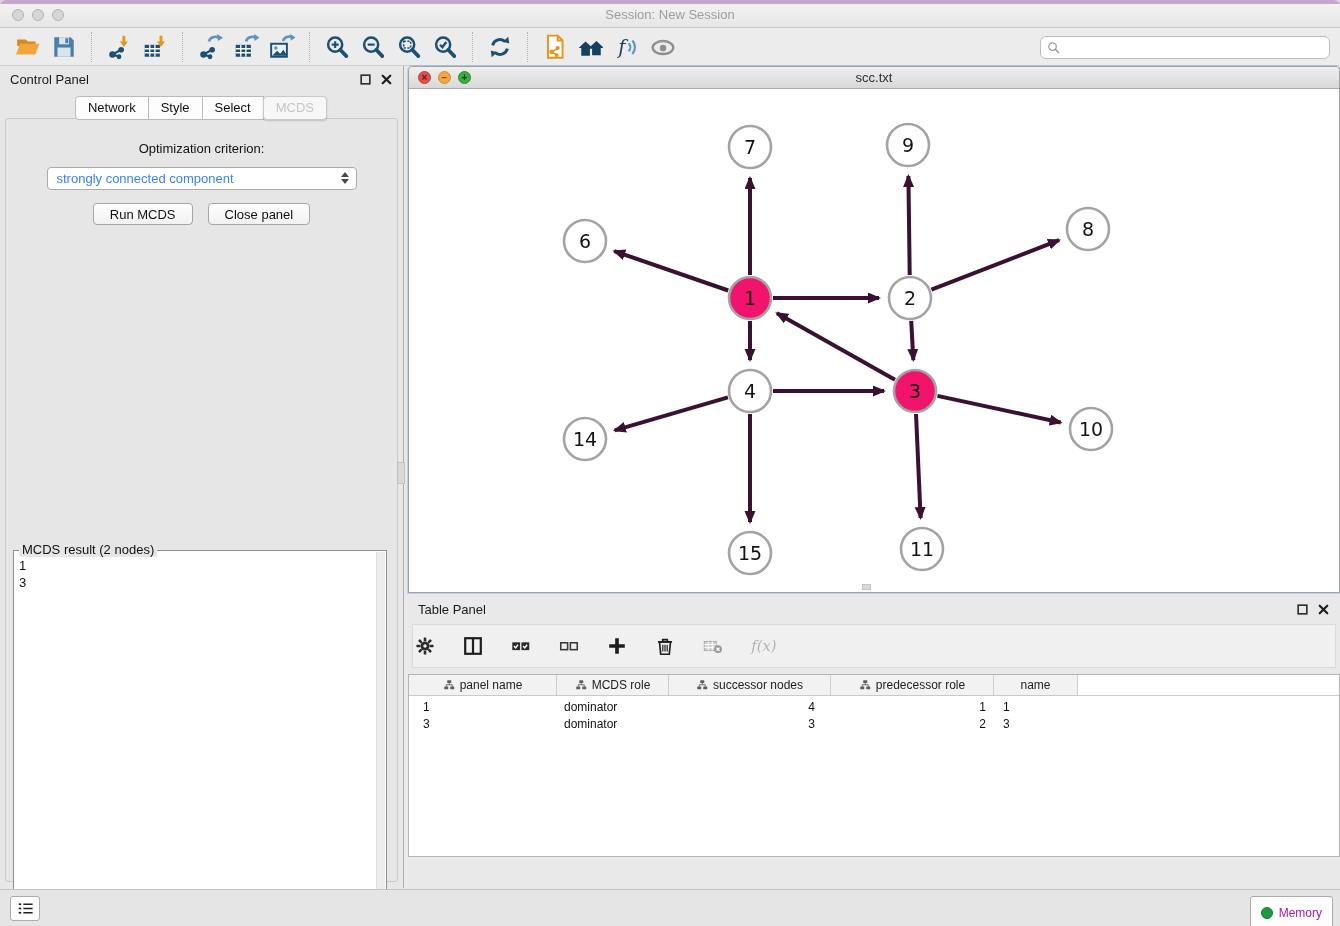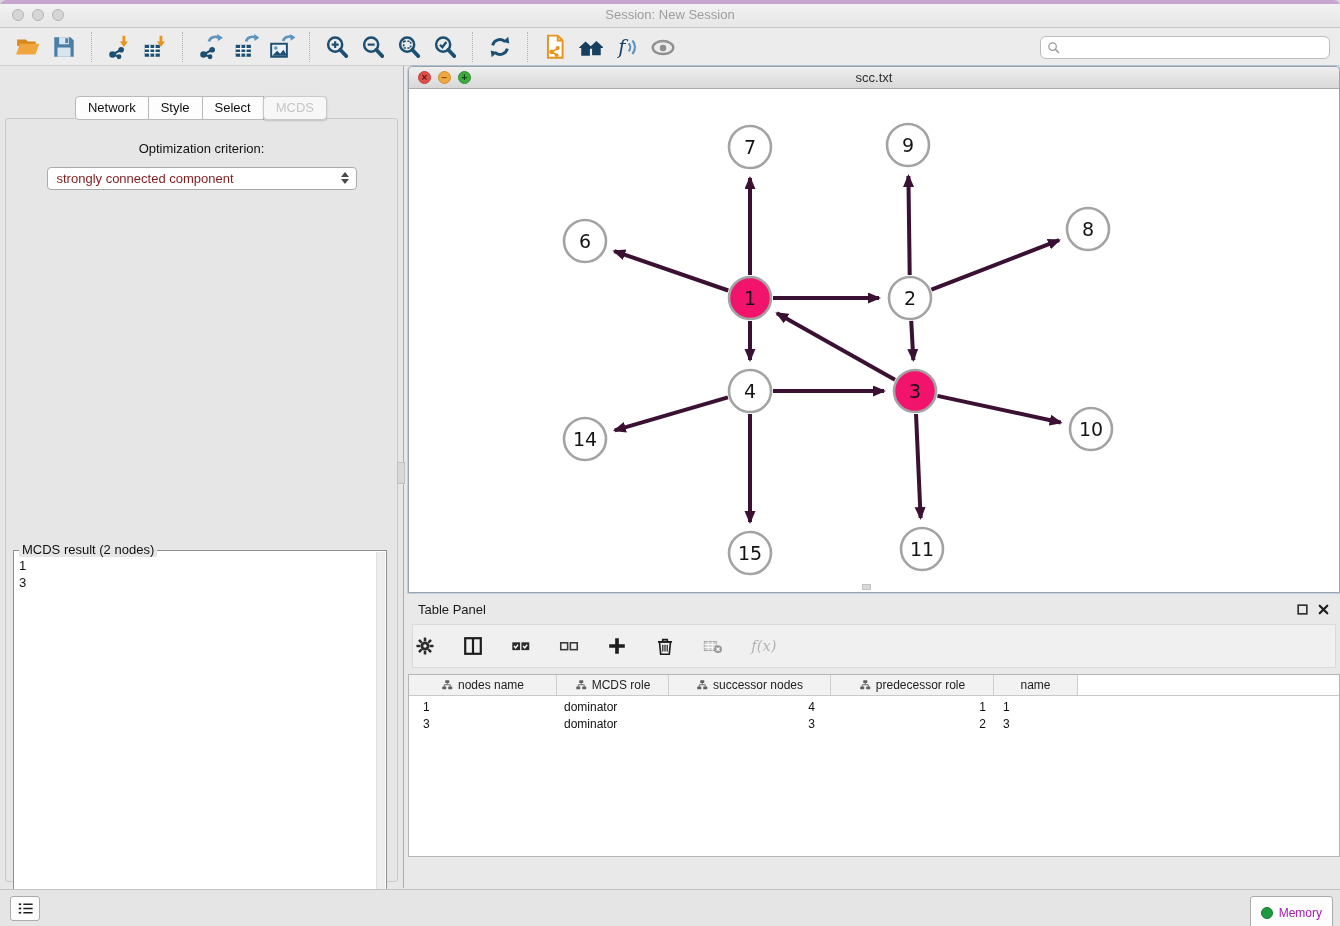--- a/index.html
+++ b/index.html
@@ -37,21 +37,21 @@
   .cp-tabs { position:absolute; left:0; right:0; top:30px; display:flex; justify-content:center; z-index:3; }
   .tab { font-size:13px; color:#111; background:#FDFDFD; border:1px solid #B9B9B9; padding:3px 12px 4px; margin-left:-1px; }
   .tab:first-child { border-radius:4px 0 0 4px; }
   .tab:last-child { border-radius:0 4px 4px 0; }
   .cp-tabs .tab.active { color:#C6C6C6; background:#F7F7F7; border-radius:4px; border-color:#C9C9C9;
     box-shadow:0 1px 2px rgba(0,0,0,0.18); position:relative; }
   .cp-content { position:absolute; left:5px; top:52px; width:393px; height:764px; background:#E6E6E6;
     border:1px solid #C9C9C9; border-radius:3px; }
   .opt-label { margin-top:22px; text-align:center; font-size:13px; color:#111; }
   .dropdown { position:relative; margin:11px auto 0; width:310px; height:23px; background:#FFF; border:1px solid #ABABAB;
-    border-radius:4px; display:flex; align-items:center; padding:0 24px 0 9px; font-size:13px; color:#7f1d1d; }
+    border-radius:4px; display:flex; align-items:center; padding:0 24px 0 9px; font-size:13px; color:#3b82f6; }
   .dd-arrows { position:absolute; right:7px; top:4px; display:flex; flex-direction:column; gap:2px; }
   .dd-arrows i { display:block; width:0; height:0; border-left:4px solid transparent; border-right:4px solid transparent; }
   .dd-arrows .up { border-bottom:5px solid #4A4A4A; }
   .dd-arrows .down { border-top:5px solid #4A4A4A; }
   .cp-buttons { margin-top:13px; display:flex; justify-content:center; gap:15px; }
   .btn { font-size:13px; color:#111; background:linear-gradient(#FFFFFF,#F1F1F1); border:1px solid #A6A6A6;
     border-radius:4px; height:22px; padding:0 16px; display:flex; align-items:center; }
 
   .result-box { position:absolute; left:7px; top:431px; width:374px; height:374px; border:1px solid #8F8F8F; background:#FFF; }
   .result-legend { position:absolute; left:5px; top:-9px; background:#E6E6E6; padding:0 3px; font-size:13px; color:#111; }
@@ -310,34 +310,57 @@
               <circle cx="10.5" cy="10.5" r="6" fill="none" stroke="#9A9A9A" stroke-width="2"></circle>
               <path d="M15 15l5 5" stroke="#9A9A9A" stroke-width="2.4" stroke-linecap="round"></path>
             </svg>
           </span>
         </span>
       <input placeholder="" style="">
     </div>
   </div>
 
   <div class="control-panel">
+    <div class="panel-titlebar">
+      <span class="panel-title">Control Panel</span>
+      <span class="panel-ctrl">
+        <span class="pbtn" id="cp-max-slot">
+            <span class="" style="display: flex;">
+              <svg viewBox="0 0 24 24">
+                <rect x="4" y="4" width="16" height="16" fill="none" stroke="#2E2E2E" stroke-width="3"></rect>
+              </svg>
+            </span>
+          </span>
+        <span class="pbtn" id="cp-close-slot">
+            <span class="" style="display: flex;">
+              <svg viewBox="0 0 24 24">
+                <path d="M5 5l14 14M19 5L5 19" stroke="#1E1E1E" stroke-width="4" stroke-linecap="round"></path>
+              </svg>
+            </span>
+          </span>
+      </span>
+    </div>
     <div class="cp-tabs" id="cp-tabs">
         <div class="tab">Network</div>
         <div class="tab">Style</div>
         <div class="tab">Select</div>
         <div class="tab active">MCDS</div>
       </div>
     <div class="cp-content">
       <div class="opt-label">Optimization criterion:</div>
       <div class="dropdown">
         <span>strongly connected component</span>
         <span class="dd-arrows">
             <i class="up"></i>
             <i class="down"></i>
           </span>
+      </div>
+      <div class="cp-buttons">
+        <div class="btn">Run MCDS</div>
+        <div class="btn">Close panel</div>
       </div>
       <div class="result-box">
         <span class="result-legend">MCDS result (2 nodes)</span>
         <div class="result-items" id="result-items">
             <div>1</div>
             <div>3</div>
           </div>
         <div class="result-scroll"></div>
       </div>
     </div>
@@ -537,21 +560,21 @@
             <span class="" style="display: flex; width: 12px;">
               <svg viewBox="0 0 24 24">
                 <path d="M12.5 8v3.5M6.5 15v-3.5h12V15" stroke="#5E5E5E" stroke-width="1.8" fill="none"></path>
                 <g fill="#5E5E5E">
                   <rect x="8.5" y="2.5" width="8" height="5.5" rx="1"></rect>
                   <rect x="2.5" y="15" width="8" height="5.5" rx="1"></rect>
                   <rect x="14.5" y="15" width="8" height="5.5" rx="1"></rect>
                 </g>
               </svg>
             </span>
-            <span>nodes name</span>
+            <span>panel name</span>
           </div>
           <div class="th" style="width: 112px;">
             <span class="" style="display: flex; width: 12px;">
               <svg viewBox="0 0 24 24">
                 <path d="M12.5 8v3.5M6.5 15v-3.5h12V15" stroke="#5E5E5E" stroke-width="1.8" fill="none"></path>
                 <g fill="#5E5E5E">
                   <rect x="8.5" y="2.5" width="8" height="5.5" rx="1"></rect>
                   <rect x="2.5" y="15" width="8" height="5.5" rx="1"></rect>
                   <rect x="14.5" y="15" width="8" height="5.5" rx="1"></rect>
                 </g>

